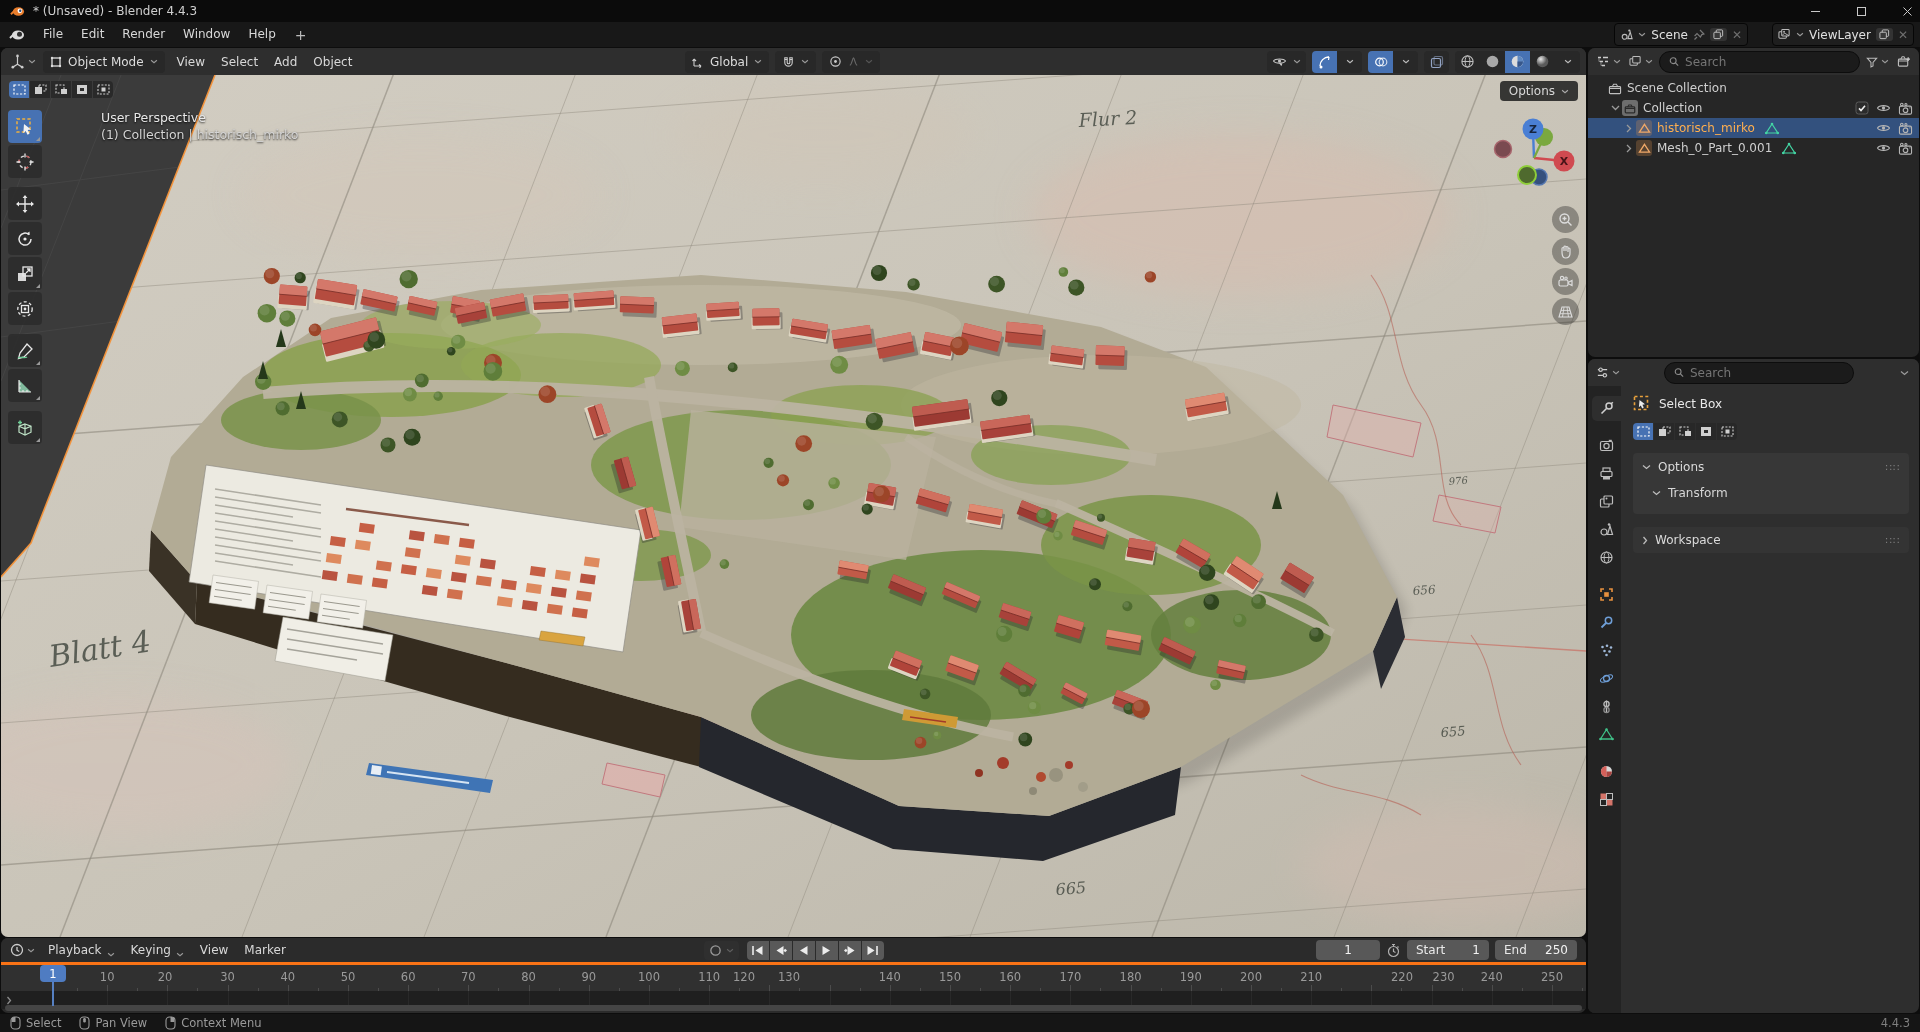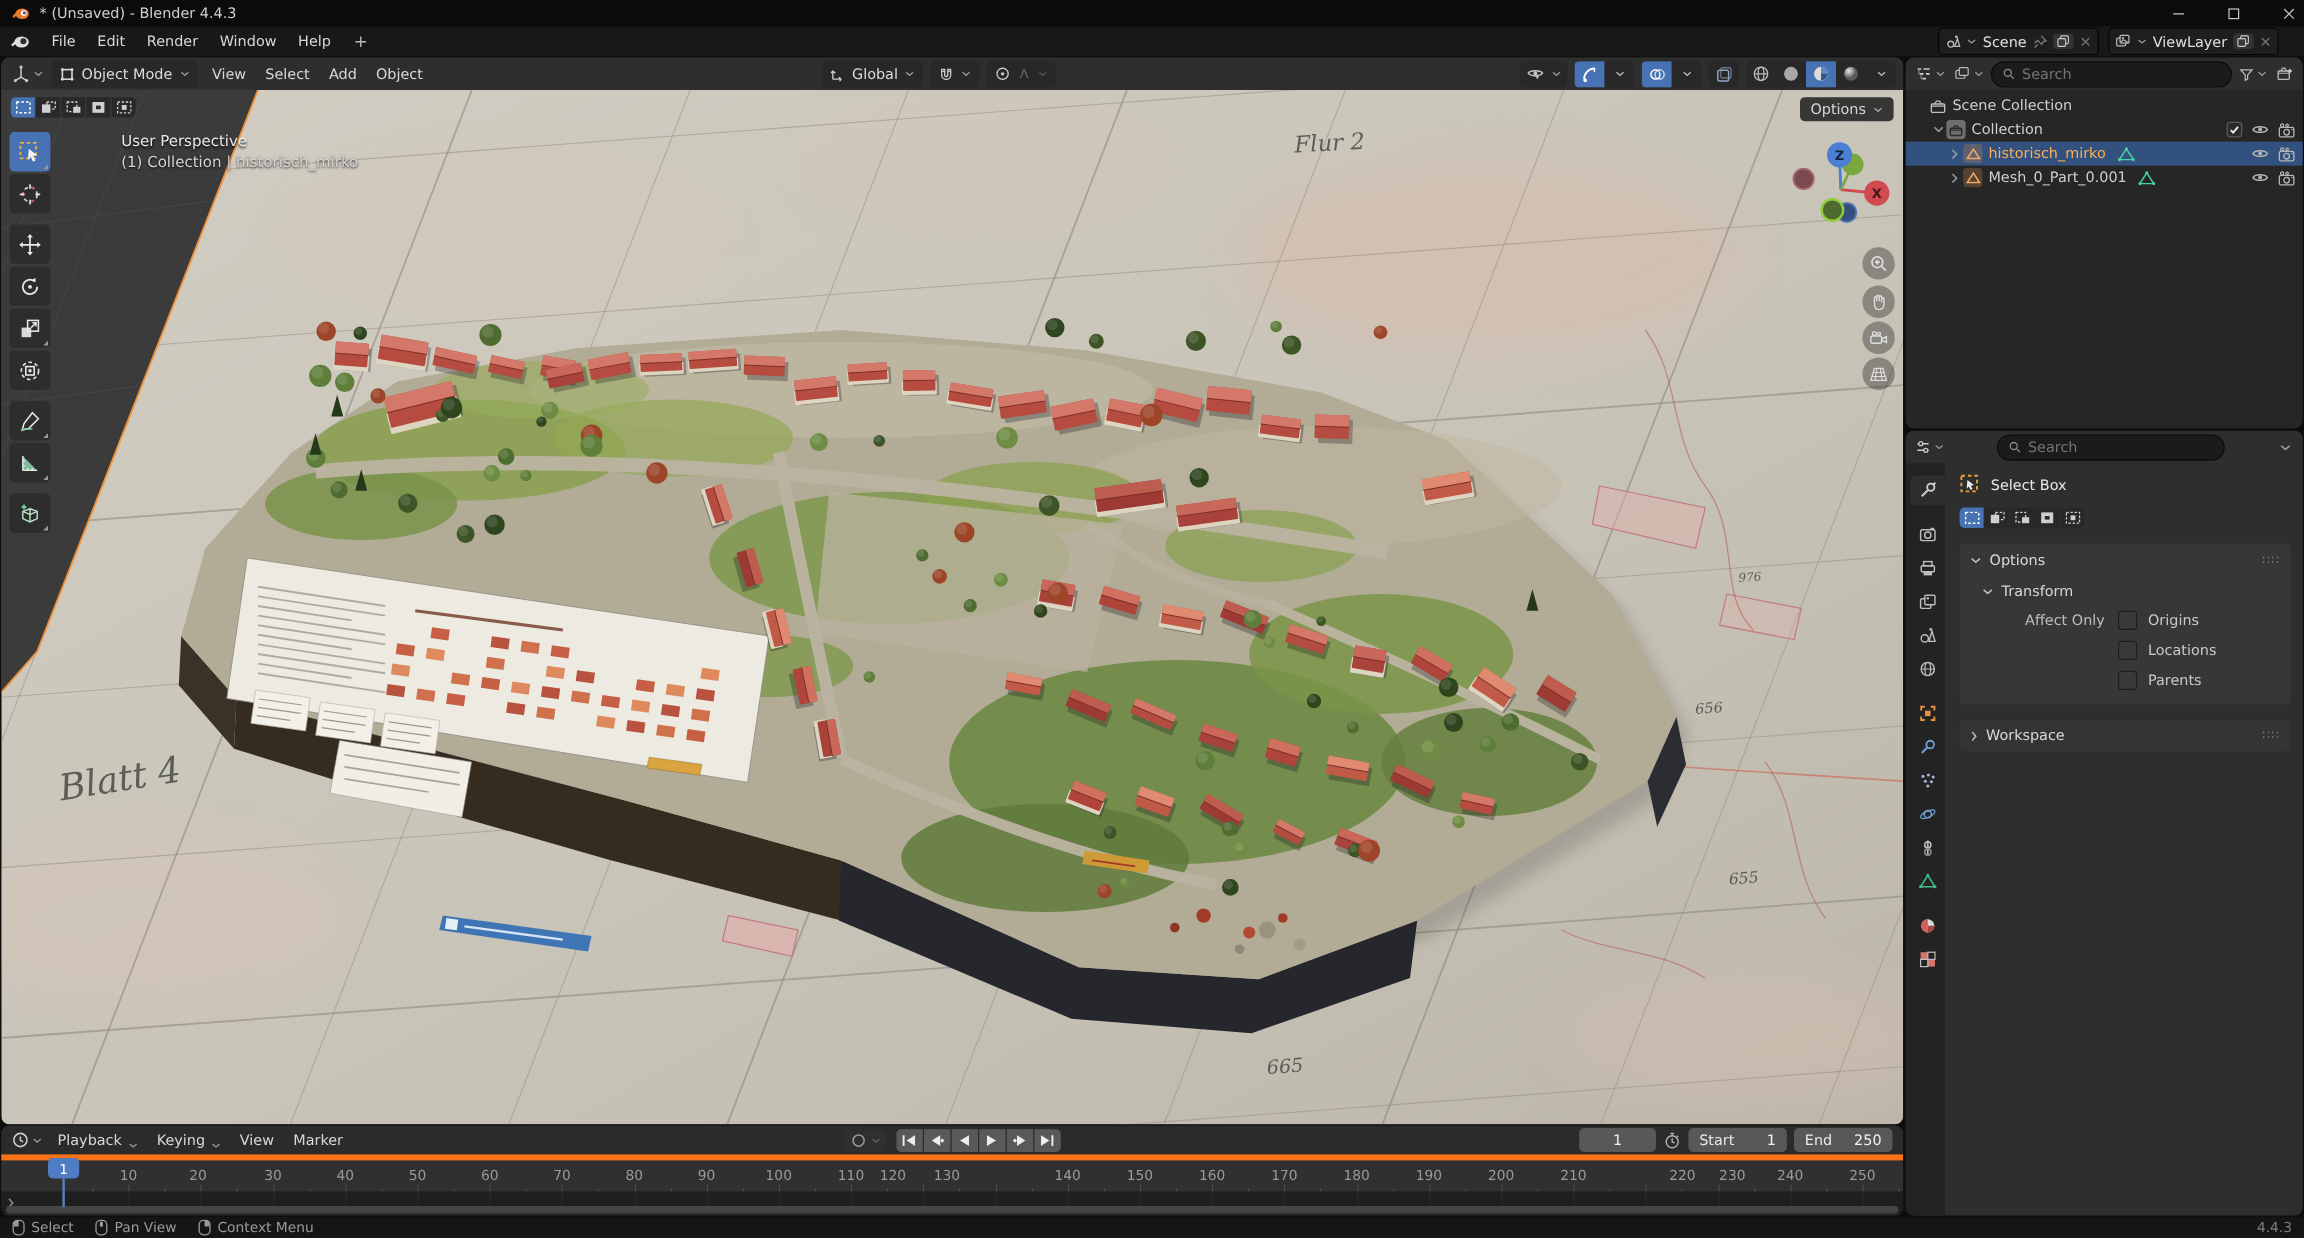--- a/index.html
+++ b/index.html
@@ -17,21 +17,21 @@
 
   
   .topbar{position:absolute;left:0;top:22px;width:100%;height:25px;background:#181818;
     display:flex;align-items:center;color:#d0d0d0;}
   .app-btn{width:34px;display:flex;align-items:center;justify-content:center;gap:2px;}
   .menu-item{padding:0 9px;line-height:25px;color:#d8d8d8;}
   .ws-tabs{display:flex;height:25px;margin-left:16px;align-items:flex-end;}
   .ws-tab{padding:0 13px;line-height:24px;height:24px;color:#9b9b9b;border-radius:5px 5px 0 0;white-space:nowrap;}
   .ws-tab.active{background:#3d3d3d;color:#f2f2f2;}
   .ws-add{padding:0 10px;color:#bbb;font-size:14px;}
-  .topbar-right{margin-left:auto;display:flex;gap:8px;padding-right:21px;}
+  .topbar-right{margin-left:auto;display:flex;gap:24px;padding-right:6px;}
   .idblock{display:flex;align-items:center;background:#1e1e1e;border:1px solid #060606;border-radius:4px;height:21px;padding:0 5px;gap:5px;color:#e0e0e0;}
   .idblock .dim{color:#6f6f6f;}
   .mini-chip{background:#333;border-radius:3px;padding:1px 3px;display:flex;}
 
   
   .editor{position:absolute;border-radius:7px;overflow:hidden;}
   .ed-header{height:27px;background:#2e2e2e;display:flex;align-items:center;padding:0 6px;gap:4px;position:relative;}
   .widget{display:flex;align-items:center;background:#282828;border-radius:4px;height:22px;padding:0 7px;gap:6px;color:#dcdcdc;white-space:nowrap;}
   .hmenu{padding:0 8px;color:#d8d8d8;white-space:nowrap;}
   .seg{display:flex;background:#282828;border-radius:4px;overflow:hidden;height:22px;align-items:center;}
@@ -101,21 +101,21 @@
   .tl-center{position:absolute;left:50%;transform:translateX(-50%);display:flex;gap:8px;align-items:center;}
   .transport{display:flex;gap:1px;}
   .tr-btn{width:22px;height:19px;background:#595959;display:flex;align-items:center;justify-content:center;}
   .tr-btn:first-child{border-radius:4px 0 0 4px;}
   .tr-btn:last-child{border-radius:0 4px 4px 0;}
   .autokey{display:flex;align-items:center;background:#2f2f2f;border-radius:4px;height:19px;padding:0 5px;gap:4px;}
   .tl-fields{position:absolute;right:9px;display:flex;gap:6px;align-items:center;}
   .fld{background:#585858;border-radius:4px;height:20px;display:flex;align-items:center;padding:0 9px;color:#f2f2f2;gap:10px;}
   .fld.frame{width:46px;justify-content:center;}
   .fld .lab{color:#e8e8e8;}
-  .tl-ruler{height:26px;background:#303030;position:relative;border-top:5px solid #f97316;}
+  .tl-ruler{height:26px;background:#303030;position:relative;border-top:3px solid #f97316;}
   .rlab{position:absolute;top:5px;transform:translateX(-50%);color:#9a9a9a;font-size:11.5px;}
   .rtick{position:absolute;bottom:0;width:1px;background:#4c4c4c;}
   .tl-channels{height:18px;background:#1f1f1f;position:relative;}
   .chline{position:absolute;top:0;bottom:0;width:1px;background:#292929;}
   .tl-scroll{position:absolute;left:4px;right:4px;bottom:2px;height:6px;background:#454545;border-radius:3px;}
   .ph-line{position:absolute;width:2px;background:#5680c2;z-index:2;}
   .ph-badge{position:absolute;width:26px;height:17px;background:#4f7cc2;border-radius:4px;color:#fff;display:flex;align-items:center;justify-content:center;font-size:11.5px;z-index:3;}
 
   
   .statusbar{position:absolute;left:0;top:1014px;width:100%;height:18px;background:#151515;
@@ -1543,37 +1543,20 @@
               </svg>
             <span>Options</span>
             <span class="drag-dots">∷∷</span>
           </div>
           <div class="sub-head">
             <svg width="9" height="6" viewBox="0 0 9 6">
                 <path d="M1 1.5l3.5 3L8 1.5" fill="none" stroke="#bbb" stroke-width="1.3"></path>
               </svg>
             <span>Transform</span>
           </div>
-          <div id="affect-rows">
-              <div class="opt-row">
-                <span class="opt-label">Affect Only</span>
-                <span class="chkbox"></span>
-                <span class="chk-name">Origins</span>
-              </div>
-              <div class="opt-row">
-                <span class="opt-label"></span>
-                <span class="chkbox"></span>
-                <span class="chk-name">Locations</span>
-              </div>
-              <div class="opt-row">
-                <span class="opt-label"></span>
-                <span class="chkbox"></span>
-                <span class="chk-name">Parents</span>
-              </div>
-            </div>
         </div>
         <div class="panel collapsed">
           <div class="panel-head">
             <svg width="6" height="9" viewBox="0 0 6 9">
                 <path d="M1.5 1l3 3.5-3 3.5" fill="none" stroke="#bbb" stroke-width="1.3"></path>
               </svg>
             <span>Workspace</span>
             <span class="drag-dots">∷∷</span>
           </div>
         </div>

